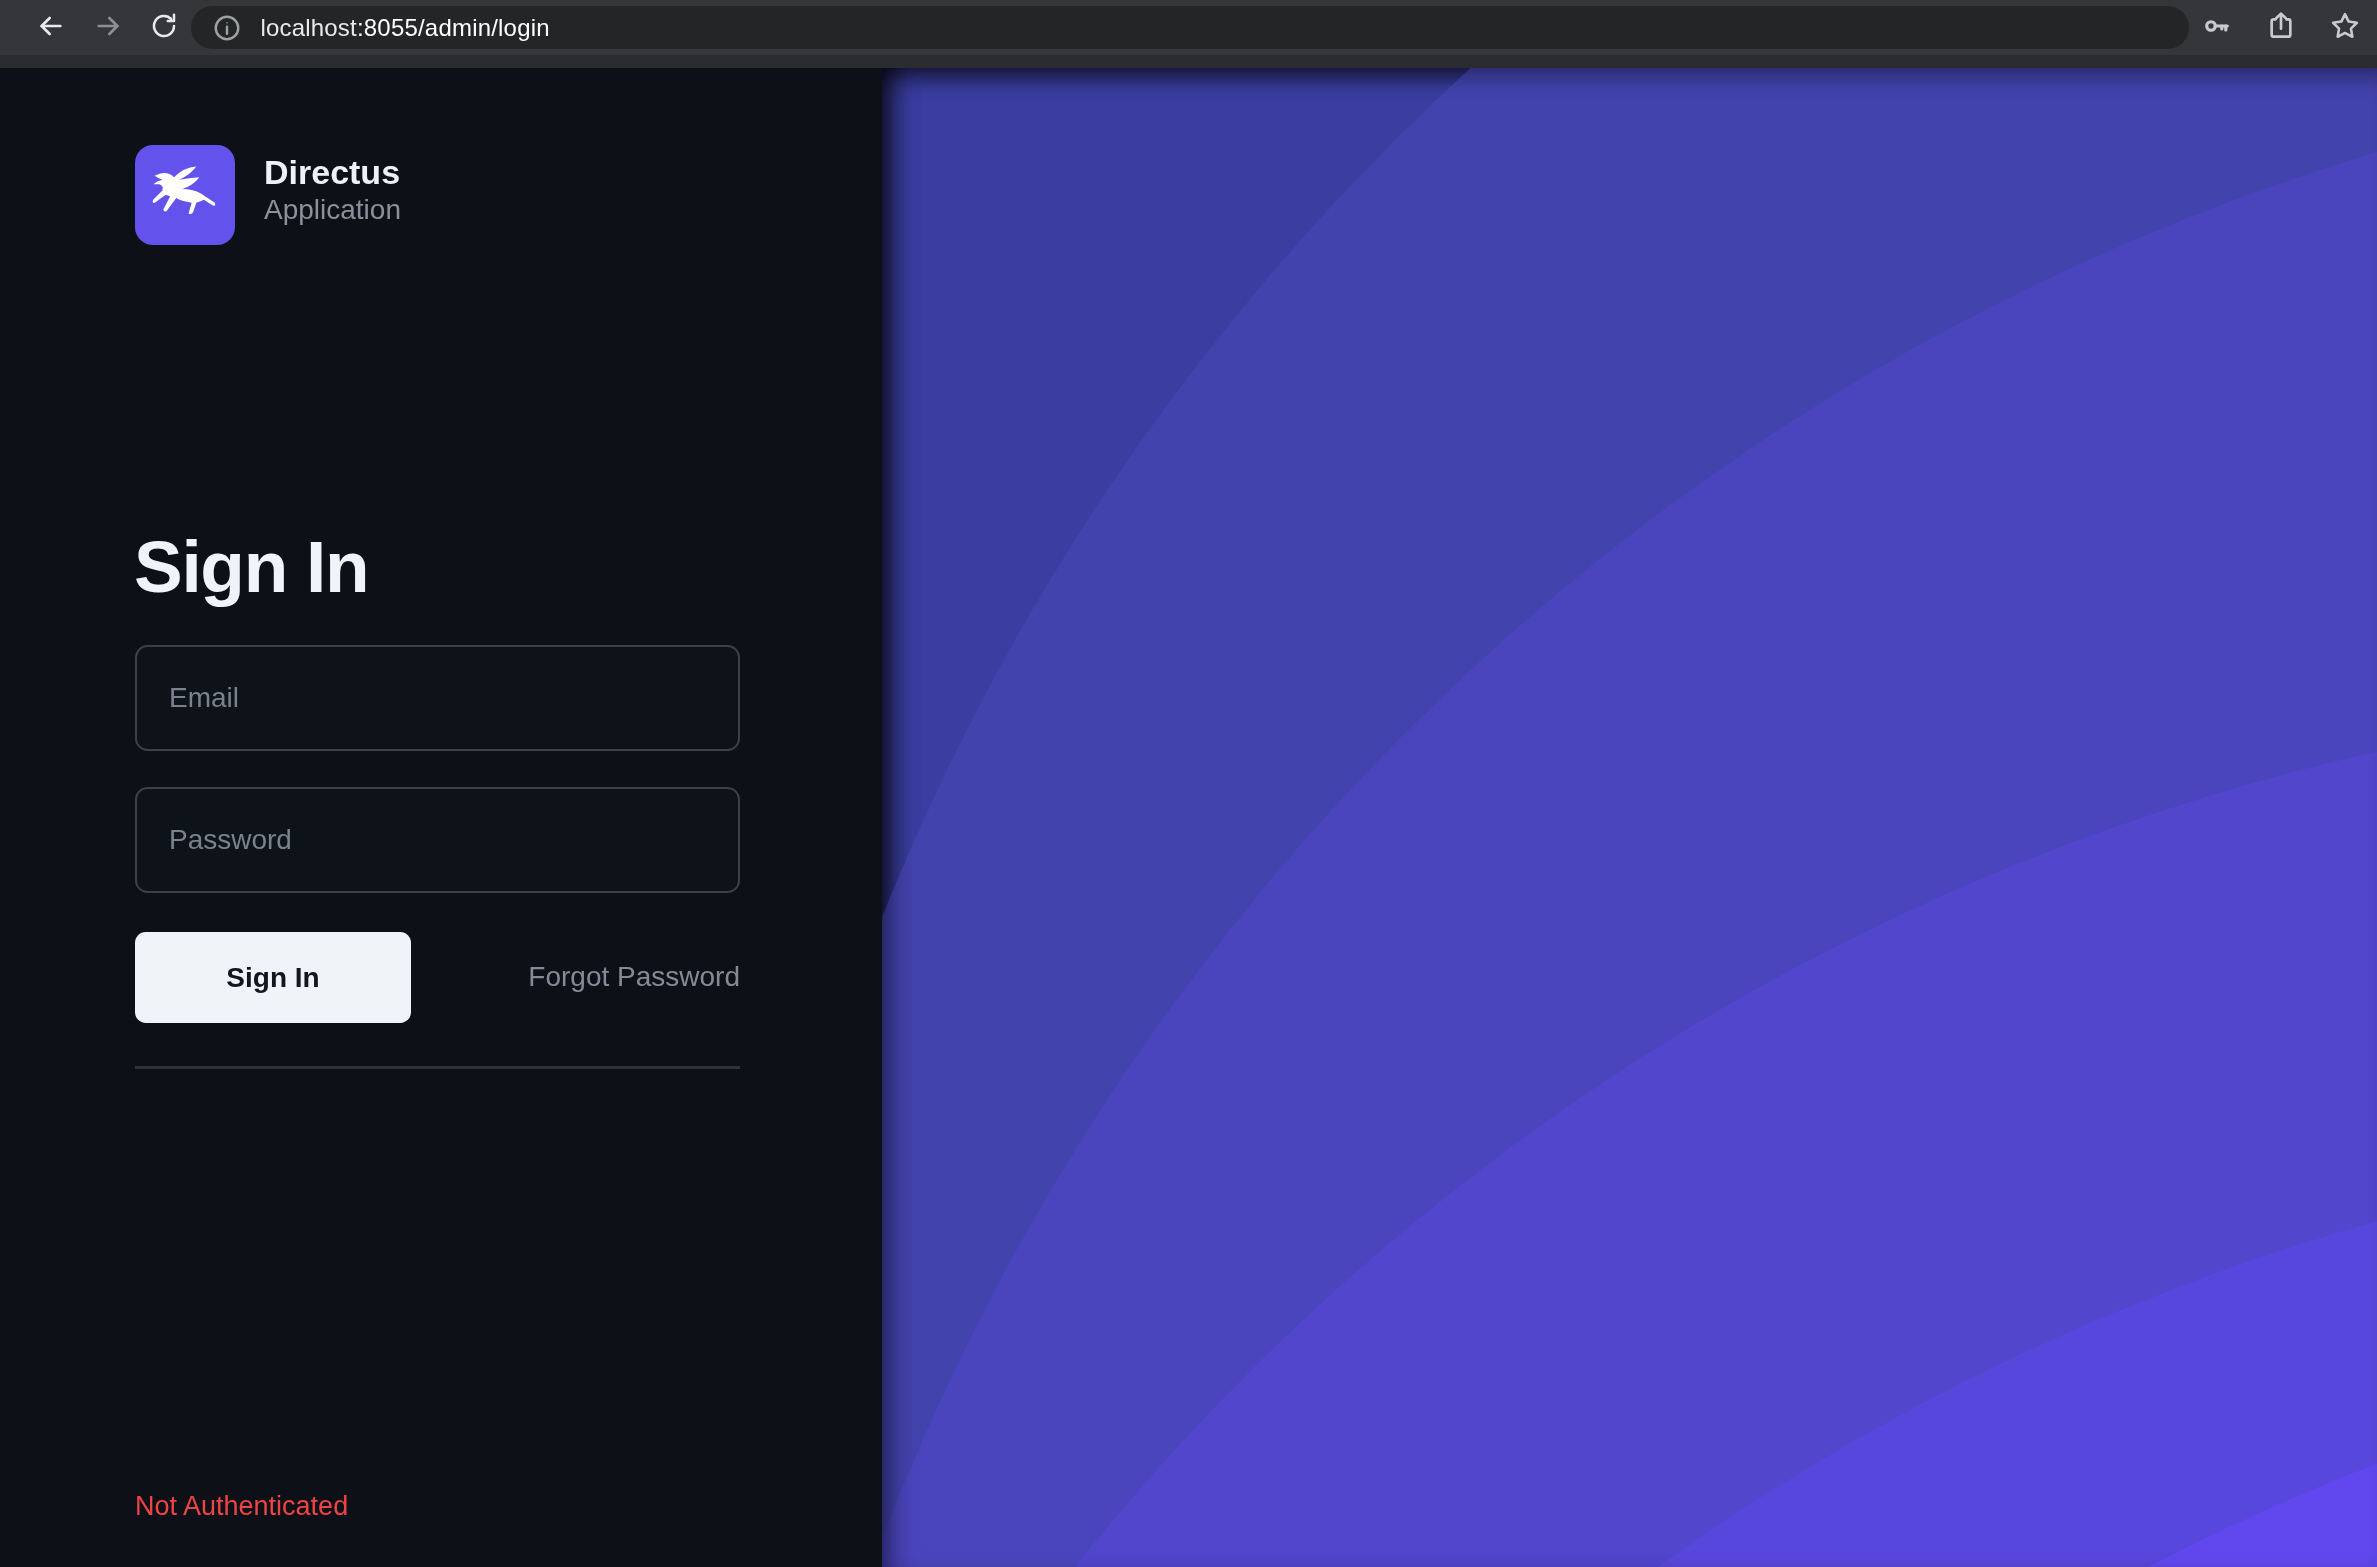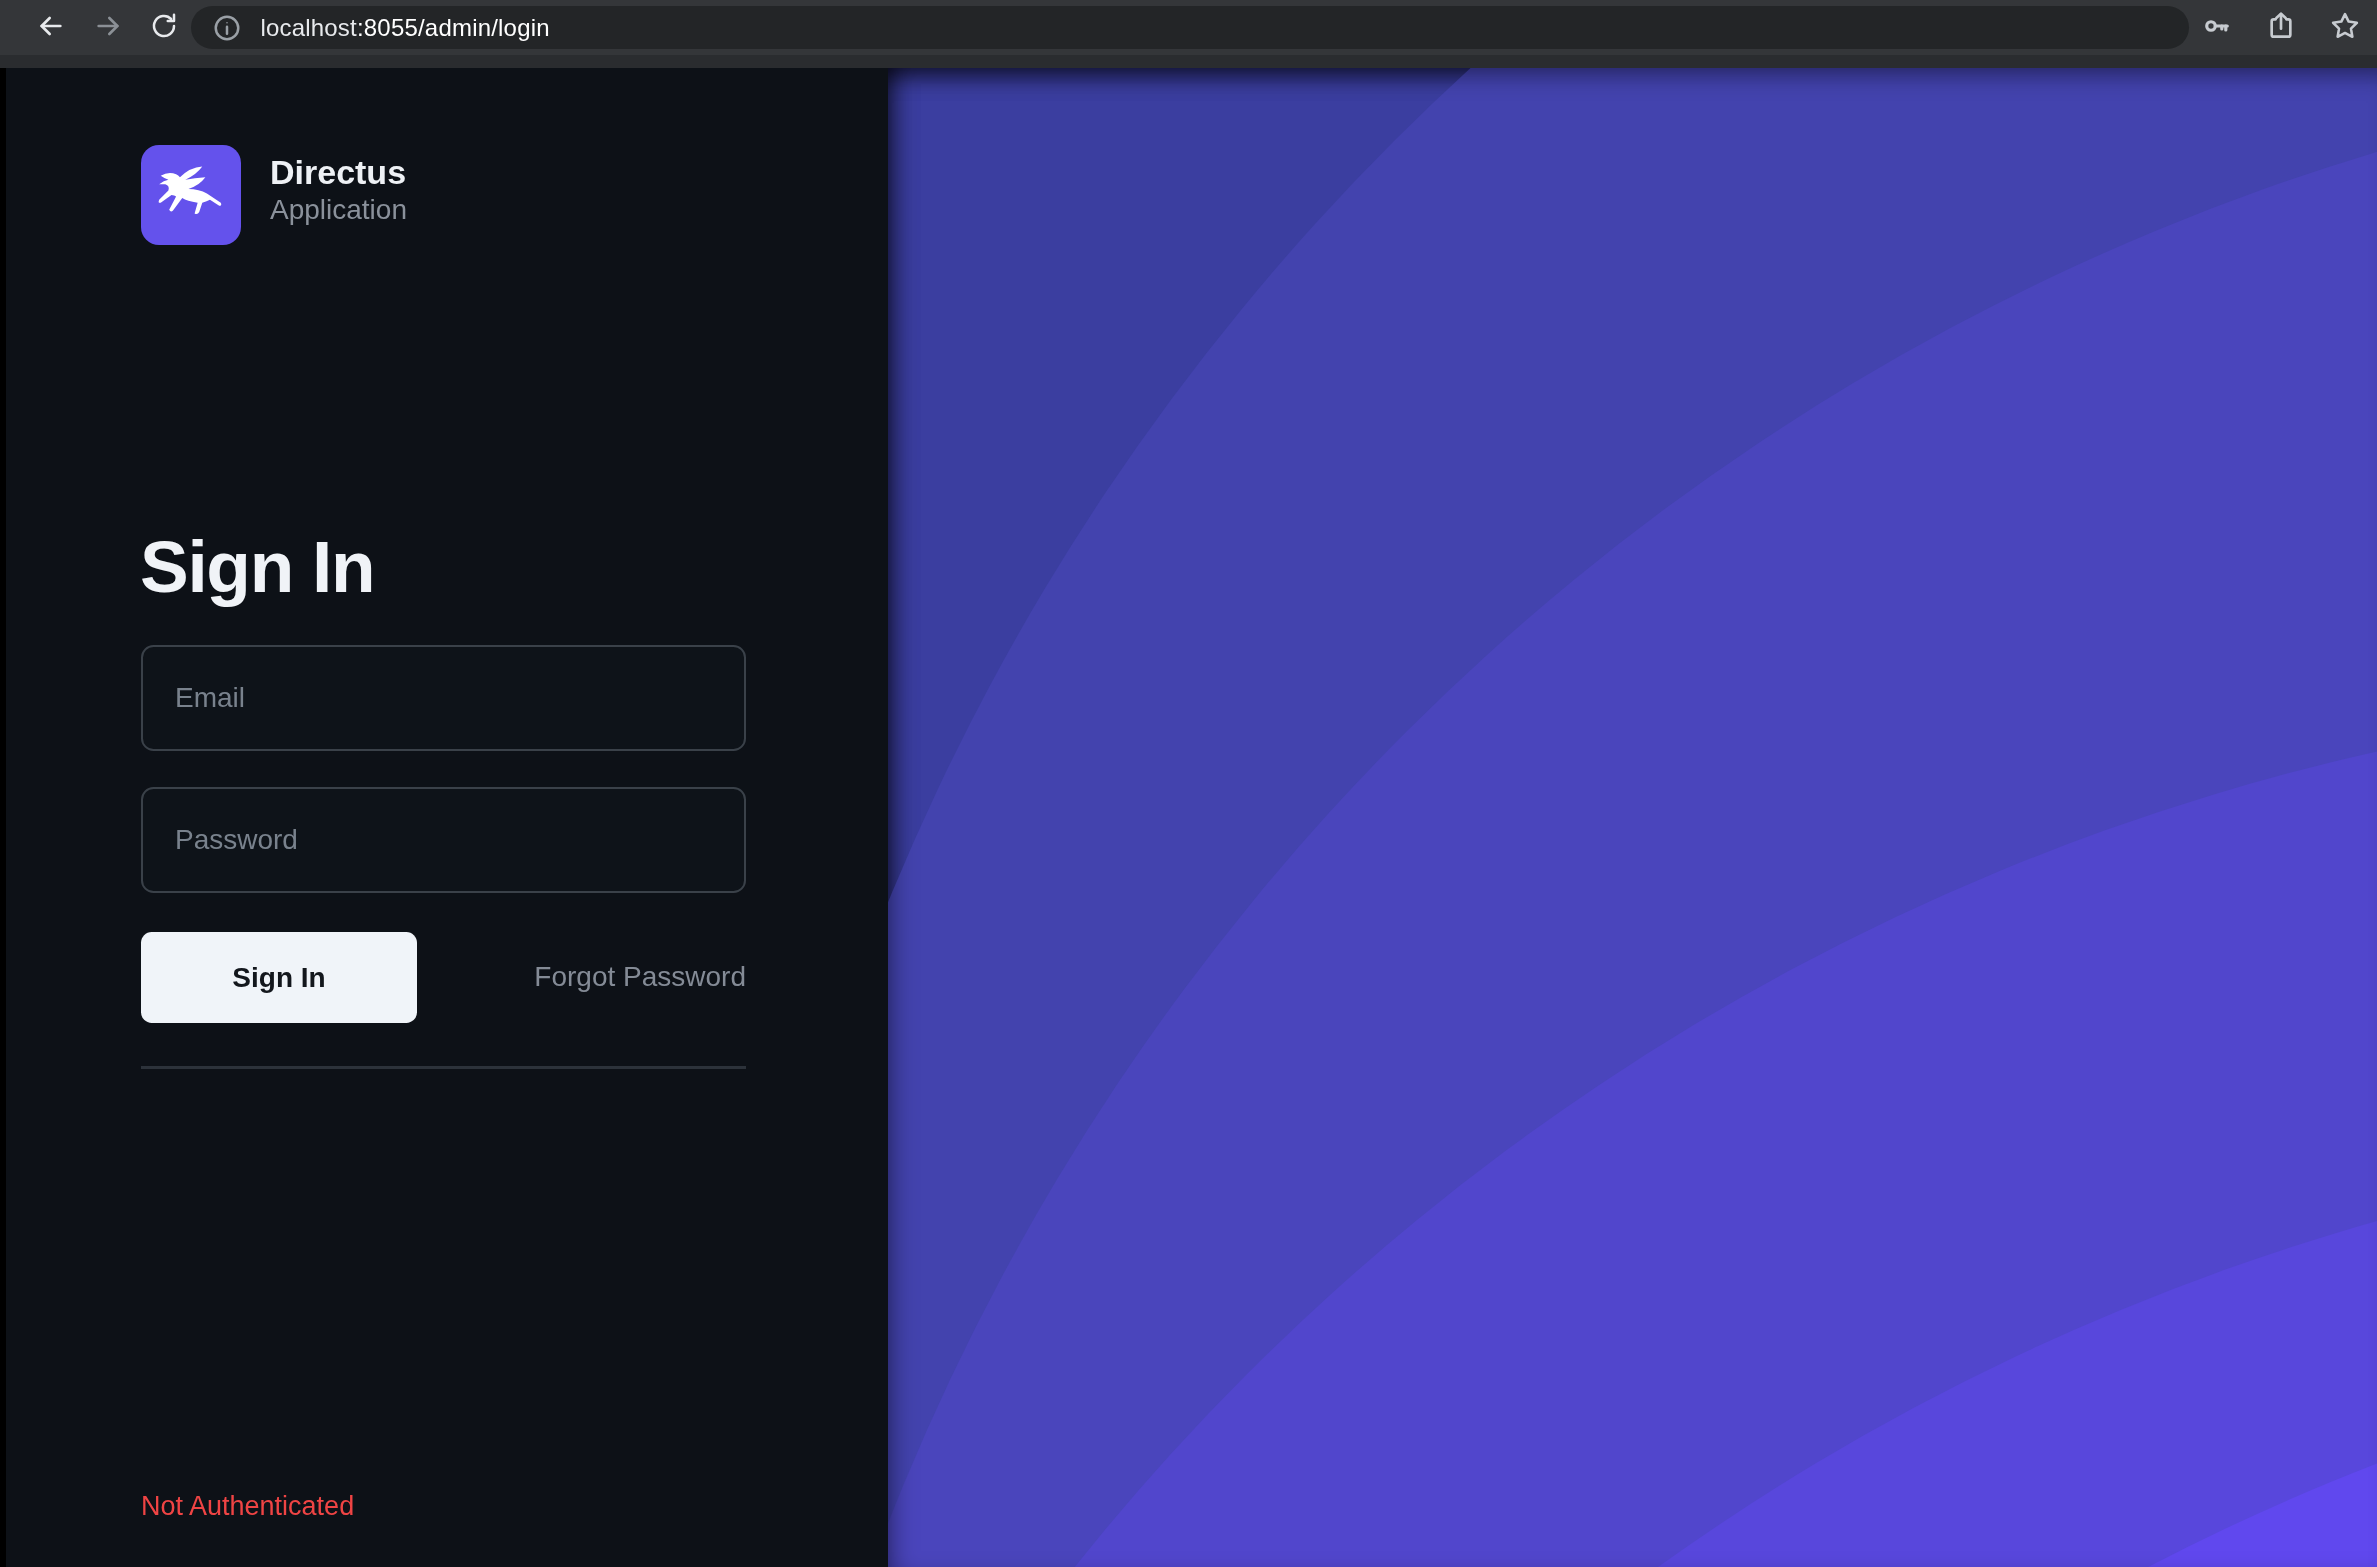--- a/index.html
+++ b/index.html
@@ -13,21 +13,21 @@
   .omnibox{position:absolute;left:191px;top:6.2px;width:1998px;height:43px;border-radius:21.4px;
            background:#232527;display:flex;align-items:center;}
   .omnibox .info{margin-left:21.4px;display:flex;align-items:center;}
   .url{margin-left:18px;font-size:24px;letter-spacing:0.2px;white-space:nowrap;}
   .url .host{color:#e8eaed;}
   .url .rest{color:#ffffff;}
   .right-icons{position:absolute;top:0;right:0;height:55px;display:flex;align-items:center;}
   .right-icons .nav-ico{width:64px;display:flex;justify-content:center;}
 
   
-  .left-panel{position:absolute;left:6px;top:68px;width:882px;height:1499px;background:#0D1117;}
+  .left-panel{position:absolute;left:0;top:68px;width:882px;height:1499px;background:#0D1117;}
   .art-panel{position:absolute;left:882px;top:68px;width:1496px;height:1499px;overflow:hidden;
              box-shadow:inset 23px 0 27px -16px rgba(0,0,0,.55), inset 0 23px 23px -16px rgba(0,0,0,.45);}
   .band{position:absolute;width:4630px;height:4630px;border-radius:50%;}
   .b1{left:-166px;top:-605px;}
   .b2{left:-154px;top:-14.2px;}
   .b3{left:-312px;top:627px;}
   .b4{left:-191px;top:1066px;}
   .b5{left:18.7px;top:1238px;}
   .art-shade{position:absolute;left:0;top:0;width:100%;height:100%;
              box-shadow:inset 23px 0 27px -16px rgba(0,0,0,.55), inset 0 23px 23px -16px rgba(0,0,0,.40);}

